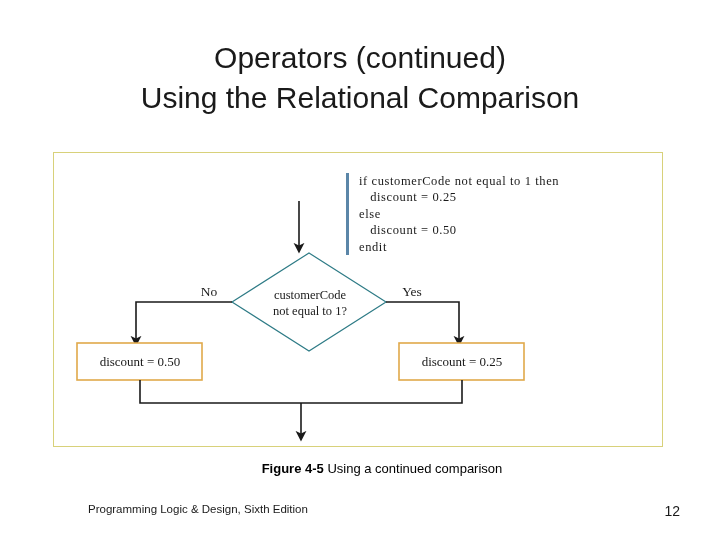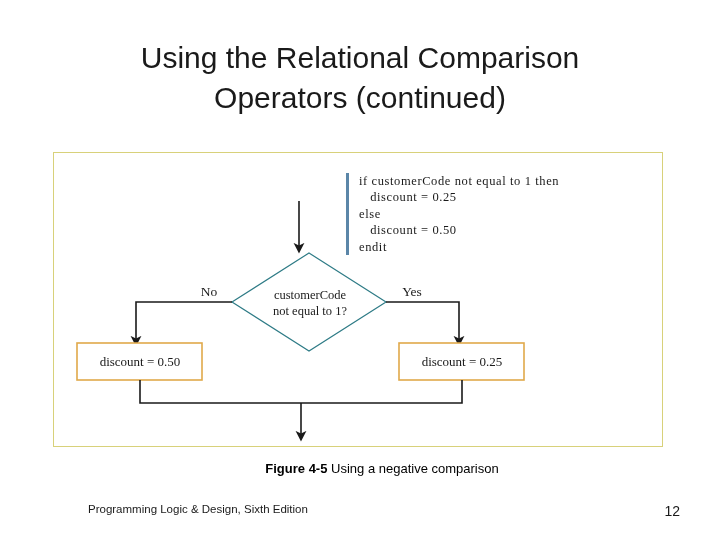--- a/index.html
+++ b/index.html
@@ -136,22 +136,22 @@
     top: 503px;
     font-family: "Liberation Sans", sans-serif;
     font-size: 14px;
     color: #1a1a1a;
   }
 </style>
 </head>
 <body>
 
 <div id="slide-title">
+  <span class="title-line">Operators (continued)</span>
   <span class="title-line">Using the Relational Comparison</span>
-  <span class="title-line">Operators (continued)</span>
 </div>
 
 <div id="figure-frame">
 
   <svg id="flowchart-svg" viewBox="0 0 610 295">
     <defs>
       <marker id="arrowhead" markerWidth="9" markerHeight="9" refX="3.2" refY="4" orient="auto" markerUnits="strokeWidth">
         <path d="M0,0.6 L6.6,4 L0,7.4 L1.6,4 Z" fill="#1a1a1a"></path>
       </marker>
     </defs>
@@ -184,17 +184,17 @@
    discount = 0.25
 else
    discount = 0.50
 endit</pre>
   </div>
 
 </div>
 
 <div id="figure-caption">
   <span class="caption-label">Figure 4-5</span>
-  <span>Using a negative comparison</span>
+  <span>Using a continued comparison</span>
 </div>
 
 <div id="footer-left">Programming Logic &amp; Design, Sixth Edition</div>
 <div id="footer-page">12</div>
 
 </body></html>

